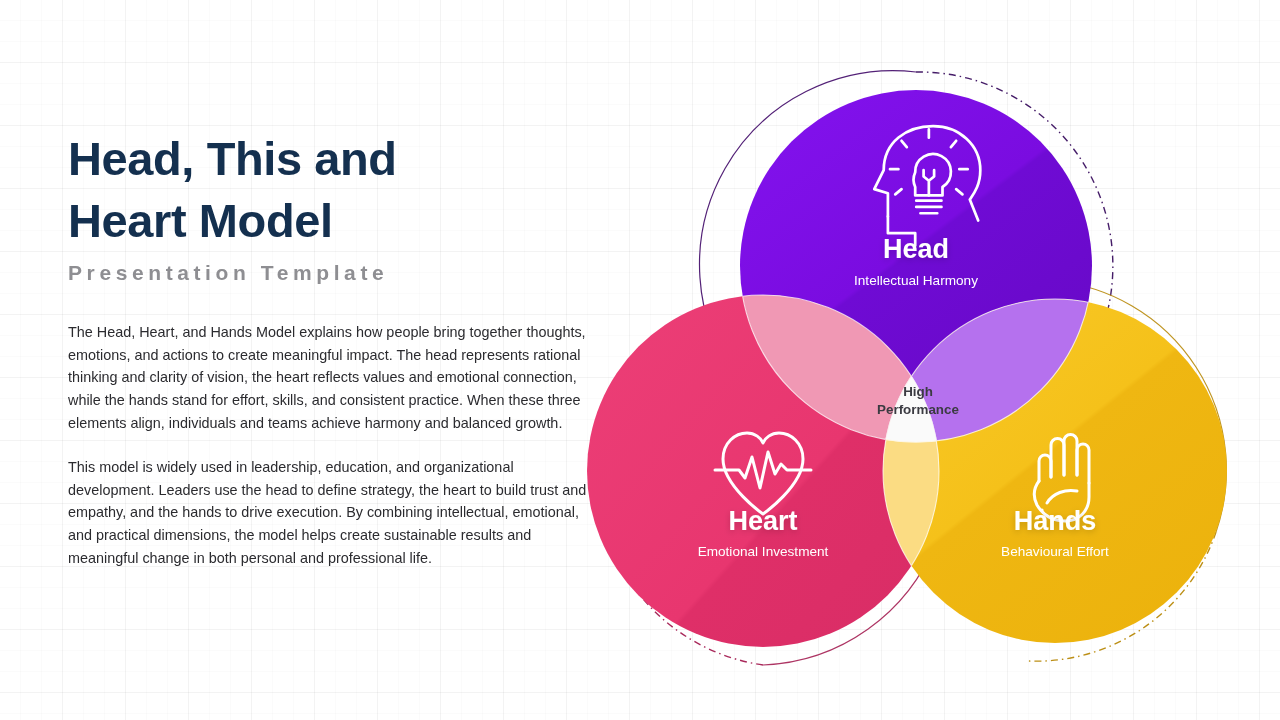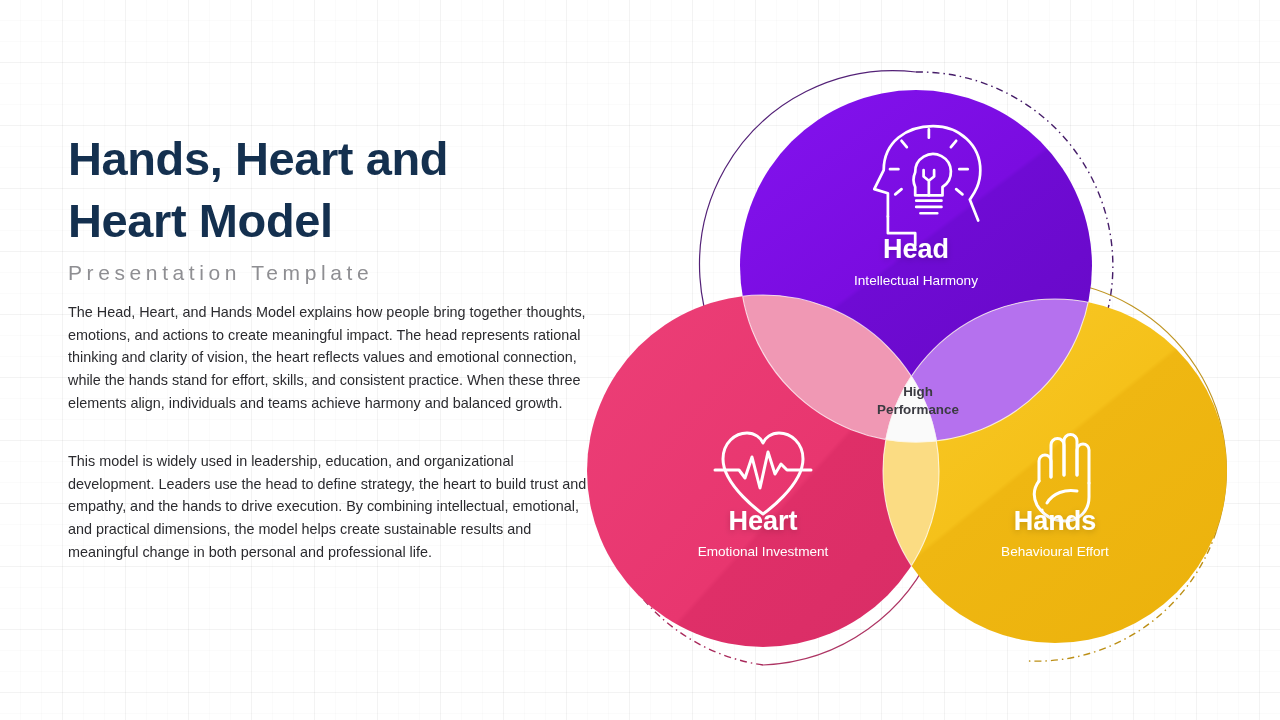--- a/index.html
+++ b/index.html
@@ -35,29 +35,29 @@
     font-weight:bold;
     line-height:1.32;
     color:#14304f;
     letter-spacing:-0.4px;
   }
   #page-subtitle {
     margin-top:9px;
     font-size:21px;
     color:#8e8e92;
     letter-spacing:4.6px;
-    font-weight:400;
+    font-weight:700;
   }
   .body-para {
-    margin-top:36px;
+    margin-top:22px;
     font-size:14.4px;
     line-height:1.57;
     color:#2b2b2f;
   }
-  #para-1 { margin-top:16px; }
+  #para-1 { margin-top:36px; }
 
   
   #venn {
     position:absolute;
     left:596px; top:52px;
     width:660px; height:648px;
   }
   #venn svg { display:block; width:660px; height:648px; overflow:visible; }
 
   .lobe-title {
@@ -78,21 +78,21 @@
     fill:#3b3b42;
   }
 </style>
 </head>
 <body>
 
 <div id="grid-bg"></div>
 
 <div id="left-col">
   <h1 id="page-title">
-    <span>Hands, Heart and</span><br>
+    <span>Head, This and</span><br>
     <span>Heart Model</span>
   </h1>
   <div id="page-subtitle">Presentation Template</div>
   <p id="para-1" class="body-para">The Head, Heart, and Hands Model explains how people bring together thoughts, emotions, and actions to create meaningful impact. The head represents rational thinking and clarity of vision, the heart reflects values and emotional connection, while the hands stand for effort, skills, and consistent practice. When these three elements align, individuals and teams achieve harmony and balanced growth.</p>
   <p id="para-2" class="body-para">This model is widely used in leadership, education, and organizational development. Leaders use the head to define strategy, the heart to build trust and empathy, and the hands to drive execution. By combining intellectual, emotional, and practical dimensions, the model helps create sustainable results and meaningful change in both personal and professional life.</p>
 </div>
 
 <div id="venn">
   <svg viewBox="0 0 660 648" xmlns="http://www.w3.org/2000/svg">
     <defs>

